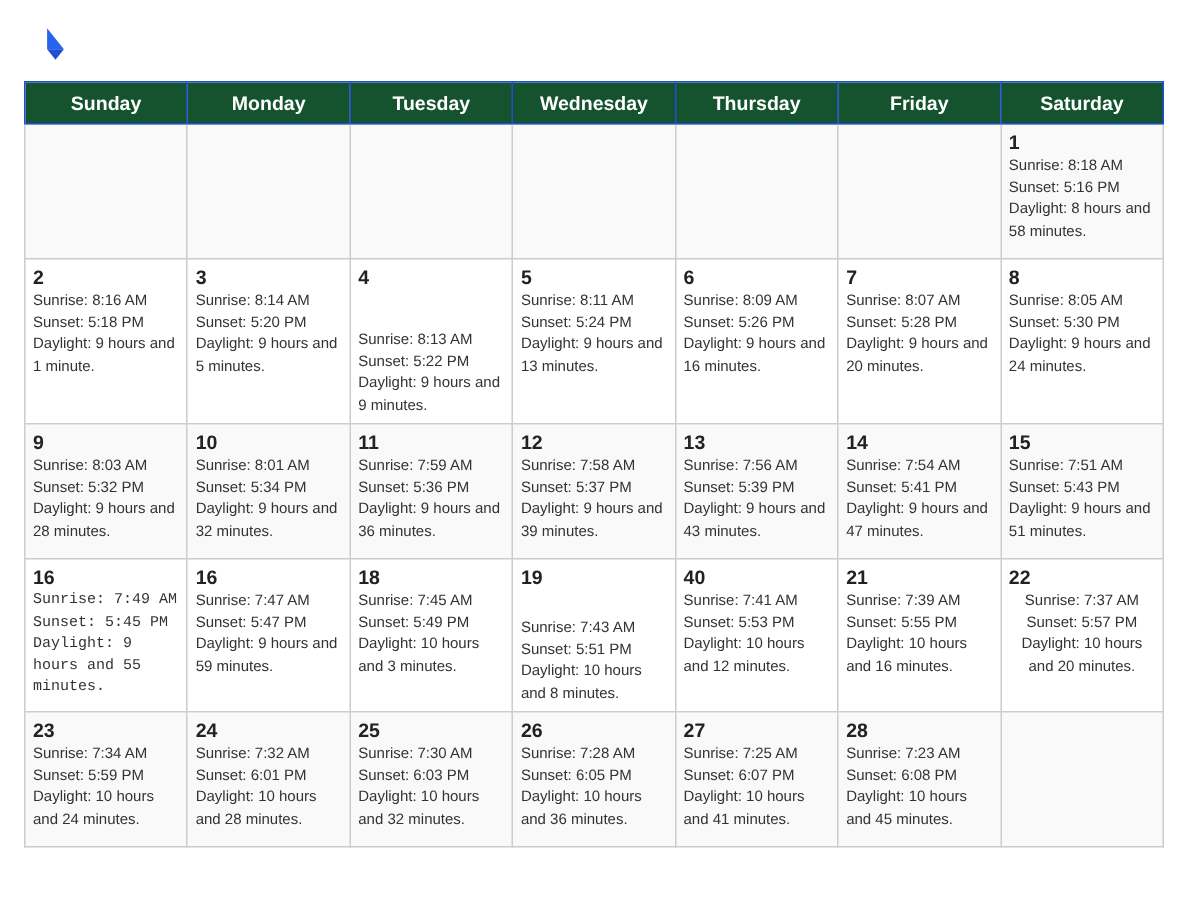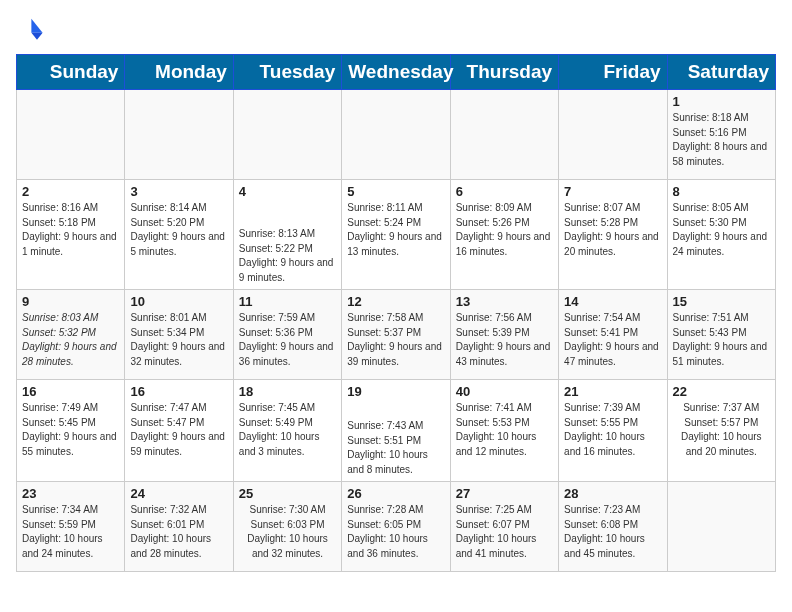--- a/index.html
+++ b/index.html
@@ -45,25 +45,25 @@
     .location {
       font-size: 16px;
       color: #444;
     }
     .calendar {
       width: 100%;
       border-collapse: collapse;
       table-layout: fixed;
     }
     .calendar th {
-      background: #0369a1;
+      background: #14532d;
       color: #fff;
-      text-align: right;
+      text-align: center;
       padding: 6px 6px;
-      font-size: 19px;
+      font-size: 13px;
       font-weight: bold;
       border: 1px solid #1d4ed8;
     }
     .calendar td {
       vertical-align: top;
       border: 1px solid #ccc;
       padding: 4px 5px;
       font-size: 10.5px;
       color: #333;
       height: 90px;
@@ -178,21 +178,21 @@
         <td>
           <span class="day-num">8</span>
           <div class="day-info" style="white-space: pre-line;">Sunrise: 8:05 AM
 Sunset: 5:30 PM
 Daylight: 9 hours and 24 minutes.</div>
         </td>
       </tr>
       <tr class="week-row">
         <td>
           <span class="day-num">9</span>
-          <div class="day-info" style="white-space: pre-line; font-style: italic;">Sunrise: 8:03 AM
+          <div class="day-info" style="white-space: pre-line;">Sunrise: 8:03 AM
 Sunset: 5:32 PM
 Daylight: 9 hours and 28 minutes.</div>
         </td>
         <td>
           <span class="day-num">10</span>
           <div class="day-info" style="white-space: pre-line;">Sunrise: 8:01 AM
 Sunset: 5:34 PM
 Daylight: 9 hours and 32 minutes.</div>
         </td>
         <td>
@@ -222,21 +222,21 @@
         <td>
           <span class="day-num">15</span>
           <div class="day-info" style="white-space: pre-line;">Sunrise: 7:51 AM
 Sunset: 5:43 PM
 Daylight: 9 hours and 51 minutes.</div>
         </td>
       </tr>
       <tr class="week-row">
         <td>
           <span class="day-num">16</span>
-          <div class="day-info" style="white-space: pre-line;">Sunrise: 7:49 AM
+          <div class="day-info" style="white-space: pre-line; font-family: Liberation Mono, monospace;">Sunrise: 7:49 AM
 Sunset: 5:45 PM
 Daylight: 9 hours and 55 minutes.</div>
         </td>
         <td>
           <span class="day-num">16</span>
           <div class="day-info" style="white-space: pre-line;">Sunrise: 7:47 AM
 Sunset: 5:47 PM
 Daylight: 9 hours and 59 minutes.</div>
         </td>
         <td>
@@ -278,21 +278,21 @@
 Daylight: 10 hours and 24 minutes.</div>
         </td>
         <td>
           <span class="day-num">24</span>
           <div class="day-info" style="white-space: pre-line;">Sunrise: 7:32 AM
 Sunset: 6:01 PM
 Daylight: 10 hours and 28 minutes.</div>
         </td>
         <td>
           <span class="day-num">25</span>
-          <div class="day-info" style="white-space: pre-line; text-align: center;">Sunrise: 7:30 AM
+          <div class="day-info" style="white-space: pre-line;">Sunrise: 7:30 AM
 Sunset: 6:03 PM
 Daylight: 10 hours and 32 minutes.</div>
         </td>
         <td>
           <span class="day-num">26</span>
           <div class="day-info" style="white-space: pre-line;">Sunrise: 7:28 AM
 Sunset: 6:05 PM
 Daylight: 10 hours and 36 minutes.</div>
         </td>
         <td>

